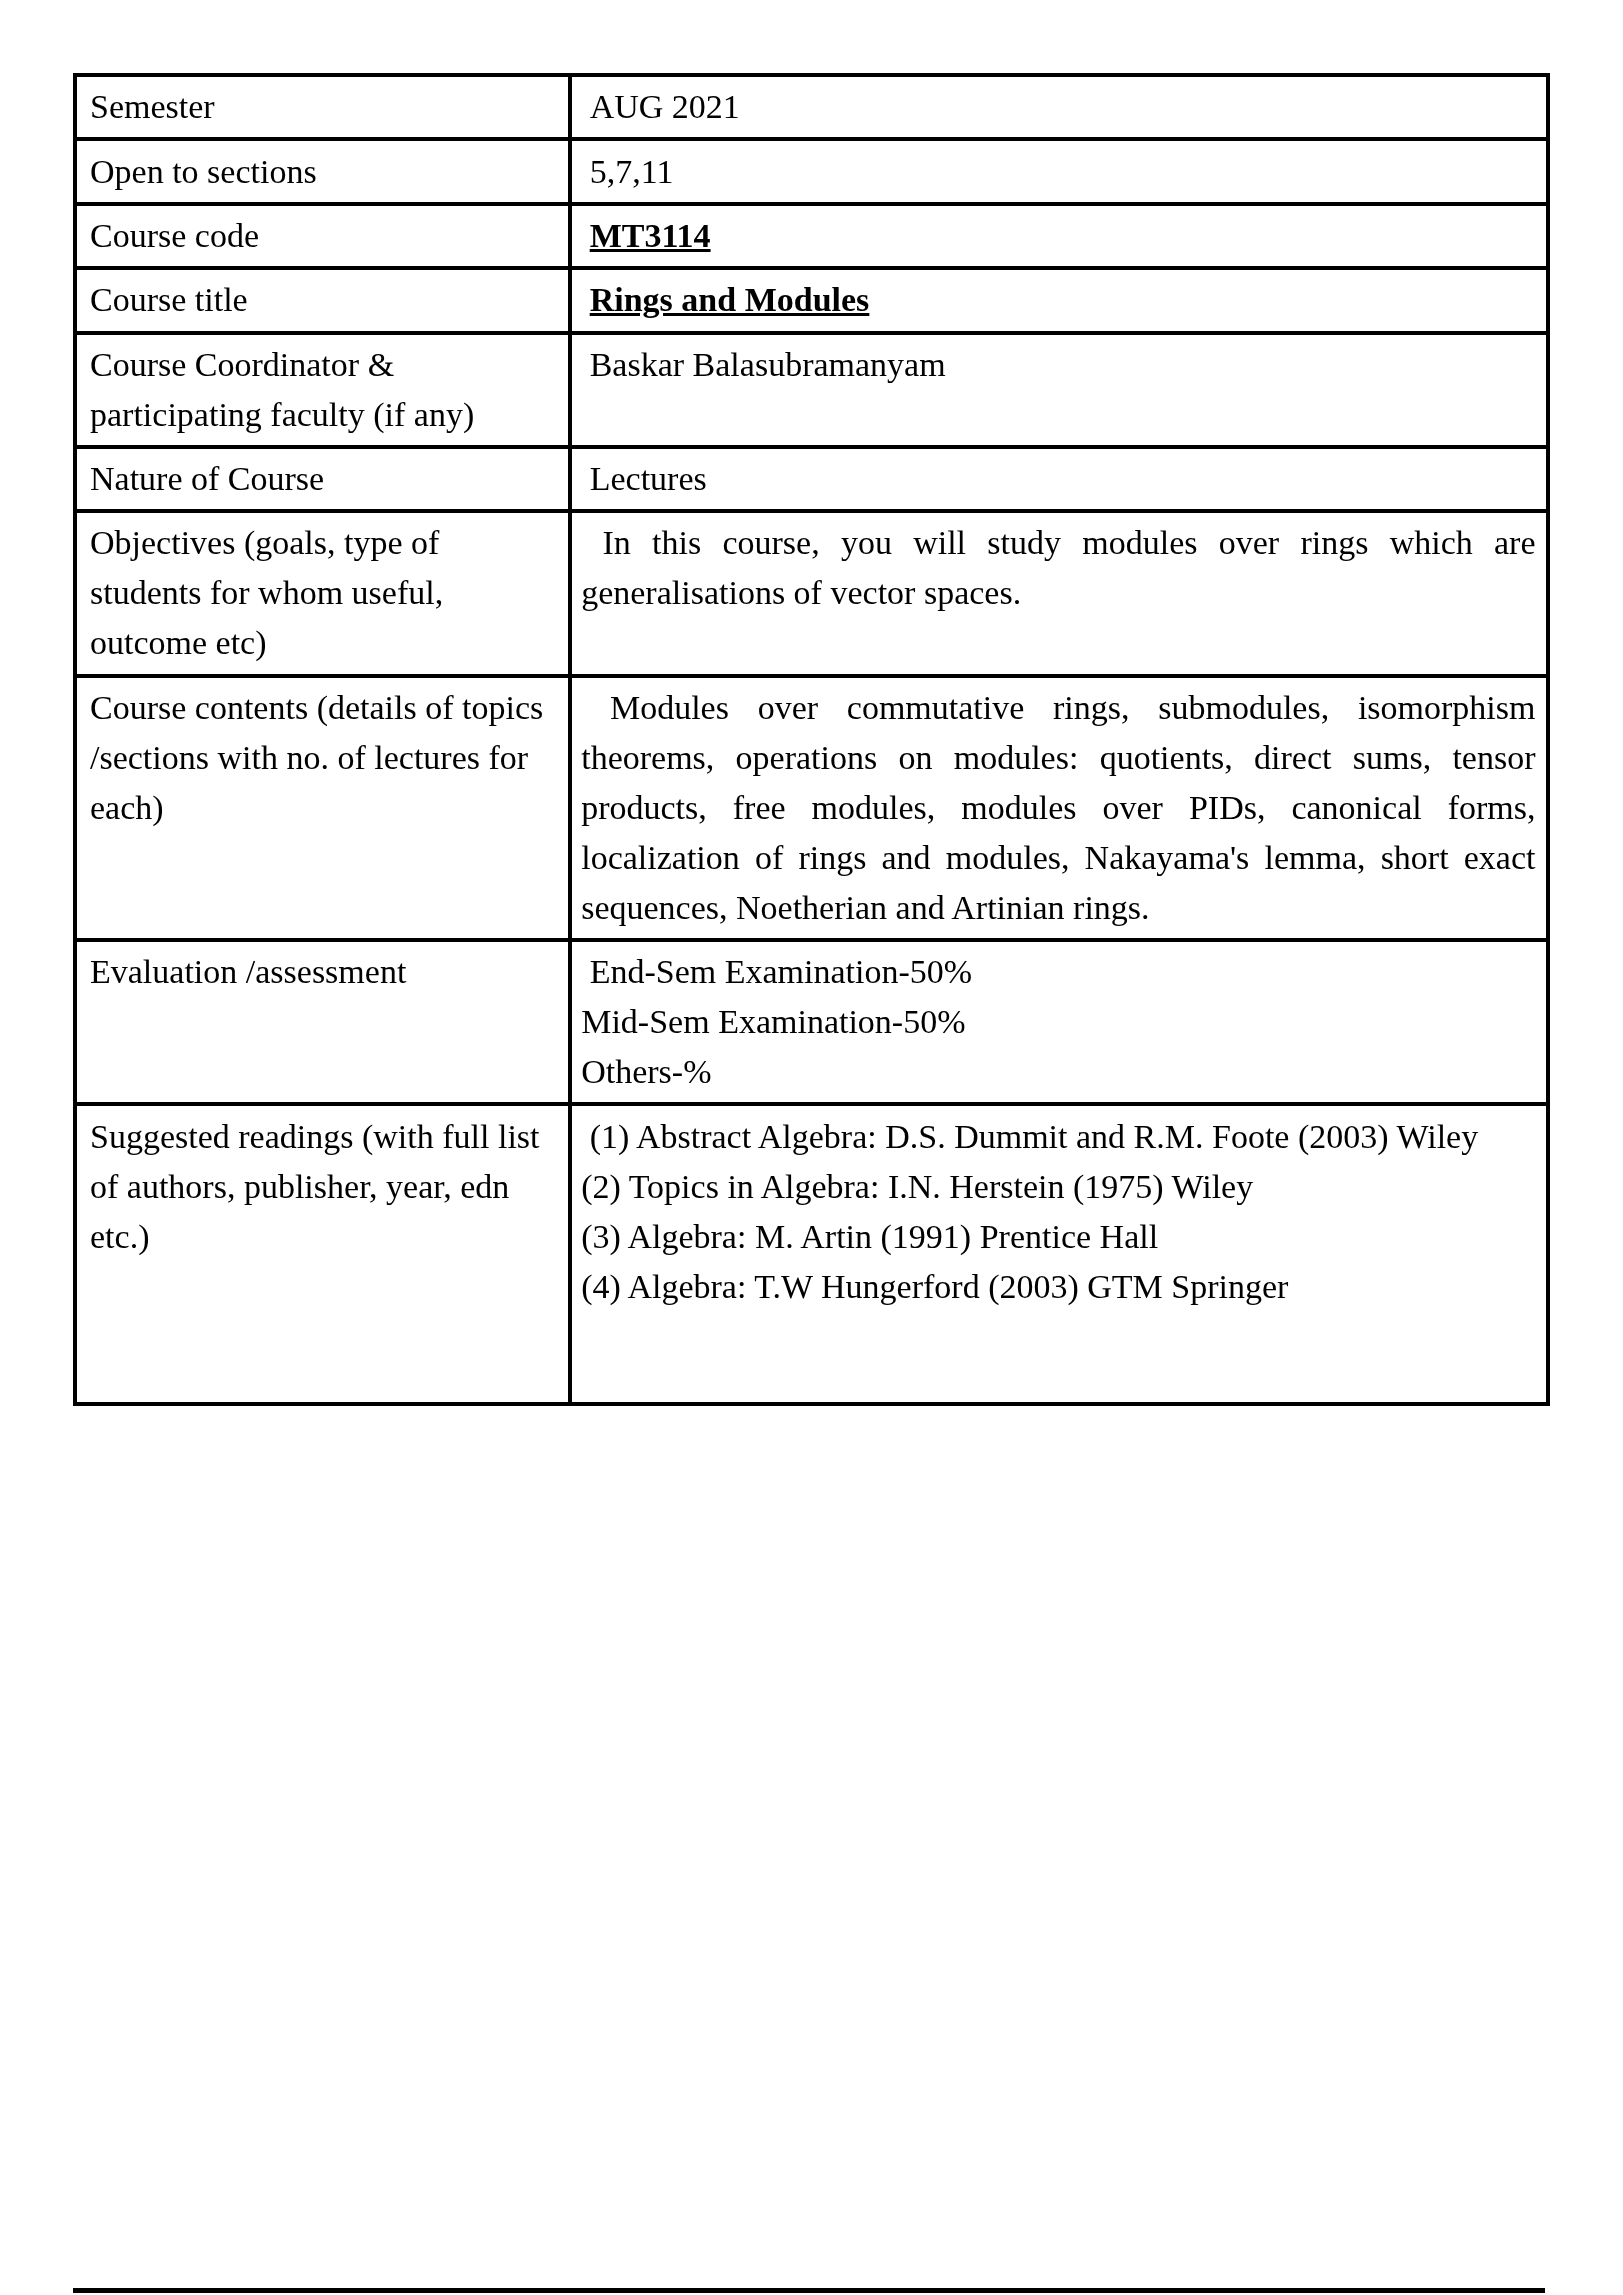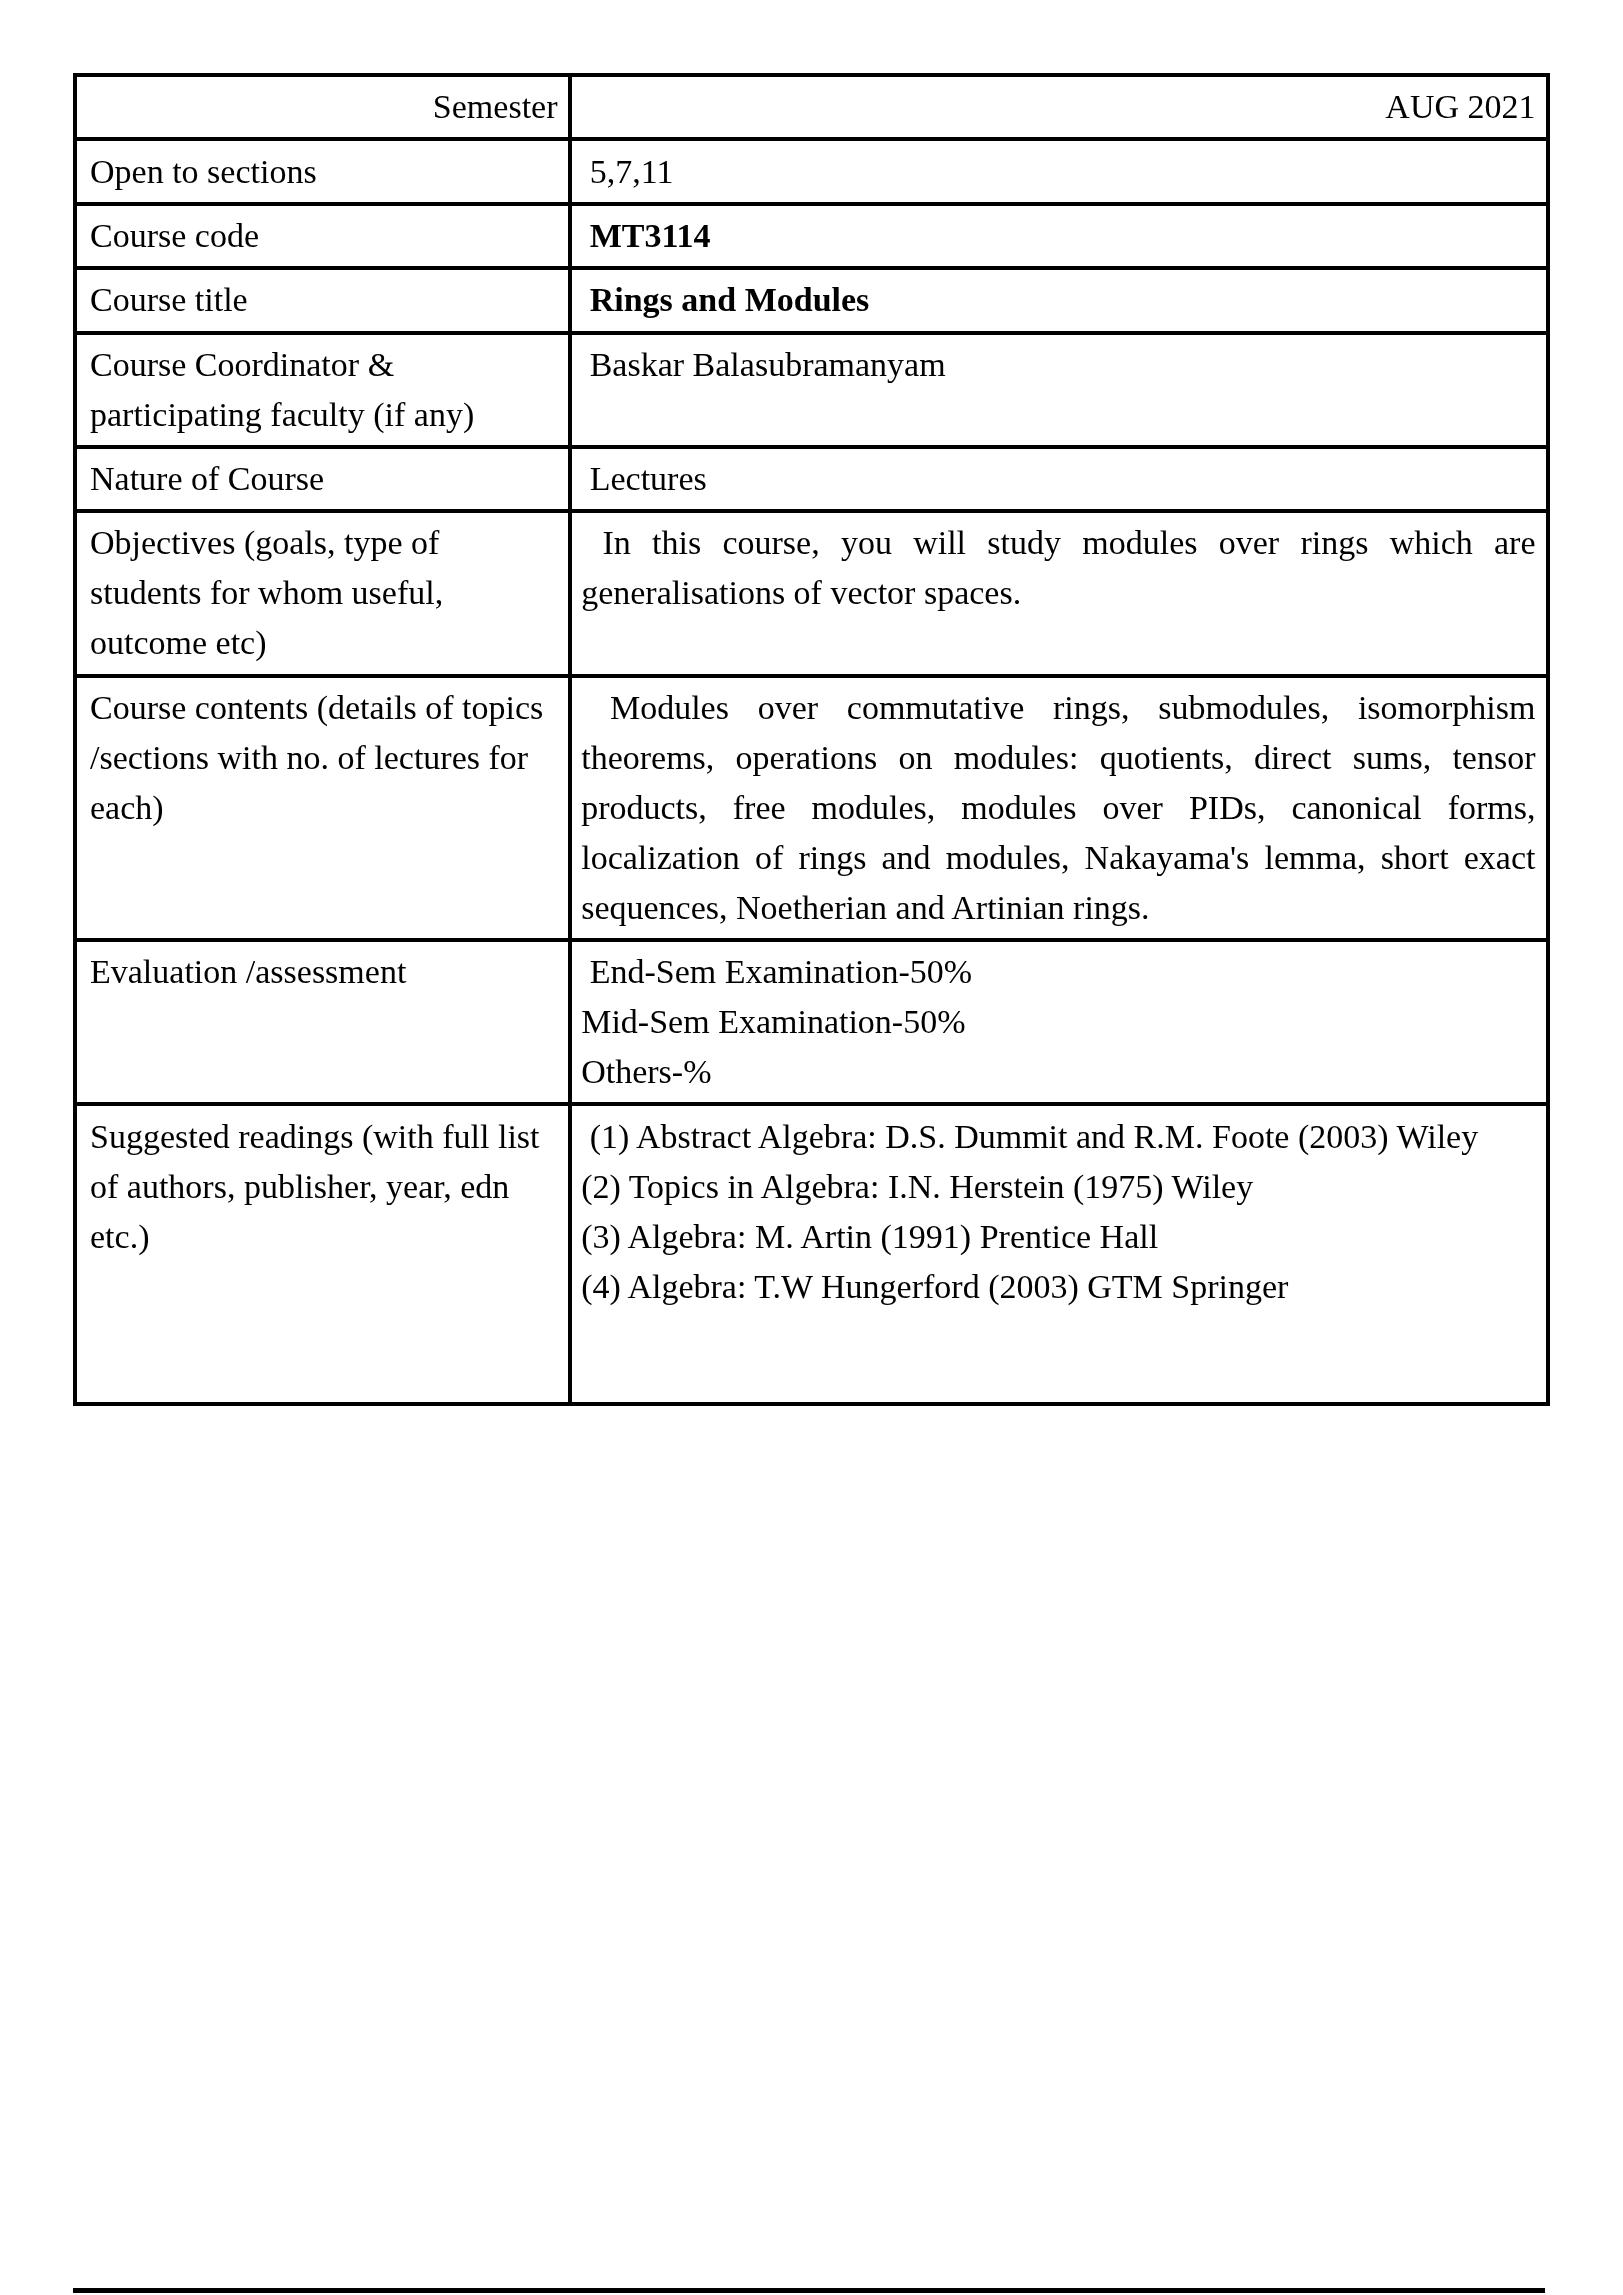--- a/index.html
+++ b/index.html
@@ -25,23 +25,23 @@
   .course-table td {
     border: 4.6px solid #000000;
     vertical-align: top;
     font-size: 34px;
     line-height: 50px;
     padding: 5.2px 10.5px 5.2px 13px;
     overflow: hidden;
   }
   td.val  { padding-left: 17.7px; }
   td.para { padding-left: 9.2px; padding-right: 10.5px; text-align: justify; }
-  .bold   { font-weight: bold; }
+  .bold   { font-weight: bold; text-decoration: underline; }
 
-  tr.r1  { height: 61px; text-align: right; }
+  tr.r1  { height: 61px; }
   tr.r2  { height: 62px; }
   tr.r3  { height: 63px; }
   tr.r4  { height: 60px; }
   tr.r5  { height: 57px; }
   tr.r6  { height: 112px; }
   tr.r7  { height: 58px; }
   tr.r8  { height: 69px; }
   tr.r9  { height: 148px; }
   tr.r10 { height: 252px; }
   tr.r11 { height: 156px; }

